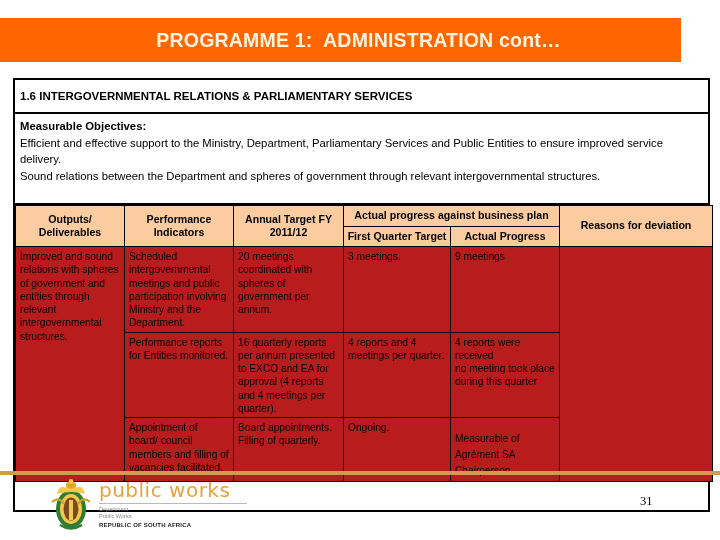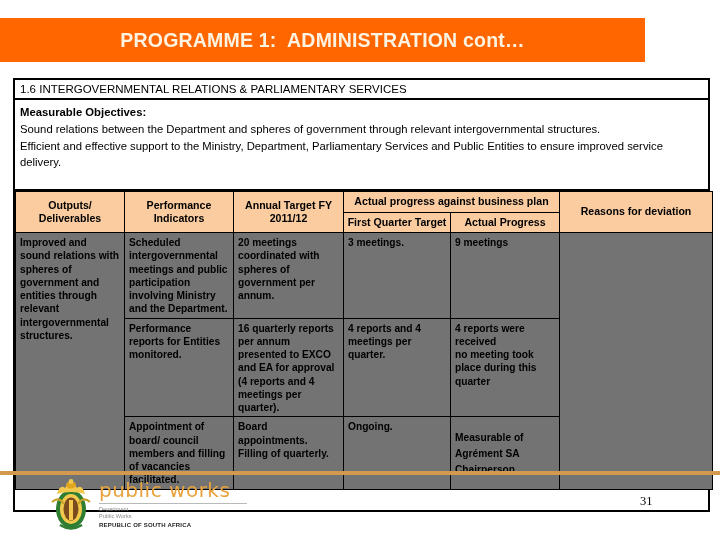--- a/index.html
+++ b/index.html
@@ -19,20 +19,21 @@
   .title-bar {
     position: absolute;
     left: 0;
     top: 18px;
     width: 645px;
     height: 44px;
     background: #FF6600;
     display: flex;
     align-items: center;
     justify-content: center;
+    padding-left: 36px;
   }
   .title-bar .title-text {
     color: #FDF3E0;
     font-size: 19.5px;
     font-weight: bold;
     letter-spacing: 0.2px;
     white-space: pre;
   }
 
   
@@ -42,28 +43,28 @@
     top: 78px;
     width: 697px;
     height: 434px;
     border: 2px solid #000000;
     box-sizing: border-box;
     background: #ffffff;
   }
 
   
   .section-title {
-    height: 20px;
+    height: 34px;
     border-bottom: 2px solid #000;
     box-sizing: border-box;
     display: flex;
     align-items: center;
     padding-left: 5px;
     font-size: 11.5px;
-    font-weight: normal;
+    font-weight: bold;
     color: #000;
   }
 
   
   .objectives {
     border-bottom: 2px solid #000;
     box-sizing: border-box;
     padding: 4px 6px 18px 5px;
     font-size: 11.3px;
     color: #000;
@@ -96,22 +97,22 @@
   table.grid thead th {
     background: #FACCA0;
     text-align: center;
     font-weight: bold;
     font-size: 10.6px;
     vertical-align: middle;
     padding: 3px 2px;
     line-height: 1.28;
   }
   table.grid tbody td {
-    background: #737373;
-    font-weight: bold;
+    background: #b91c1c;
+    font-weight: normal;
     margin-top: 24px;
   }
   .cell-stack > div {
     margin: 0;
   }
   .gap-line { height: 10px; }
 
   
   .orange-rule {
     position: absolute;
@@ -183,22 +184,22 @@
 <div class="title-bar">
   <span class="title-text">PROGRAMME 1:  ADMINISTRATION cont…</span>
 </div>
 
 <div class="table-frame">
 
   <div class="section-title">1.6 INTERGOVERNMENTAL RELATIONS &amp; PARLIAMENTARY SERVICES</div>
 
   <div class="objectives">
     <div class="ob-head">Measurable Objectives:</div>
+    <div class="ob-line">Efficient and effective support to the Ministry, Department, Parliamentary Services and Public Entities to ensure improved service delivery.</div>
     <div class="ob-line">Sound relations between the Department and spheres of government through relevant intergovernmental structures.</div>
-    <div class="ob-line">Efficient and effective support to the Ministry, Department, Parliamentary Services and Public Entities to ensure improved service delivery.</div>
   </div>
 
   <table class="grid">
     <colgroup>
       <col style="width:109px">
       <col style="width:109px">
       <col style="width:110px">
       <col style="width:107px">
       <col style="width:109px">
       <col style="width:153px">

